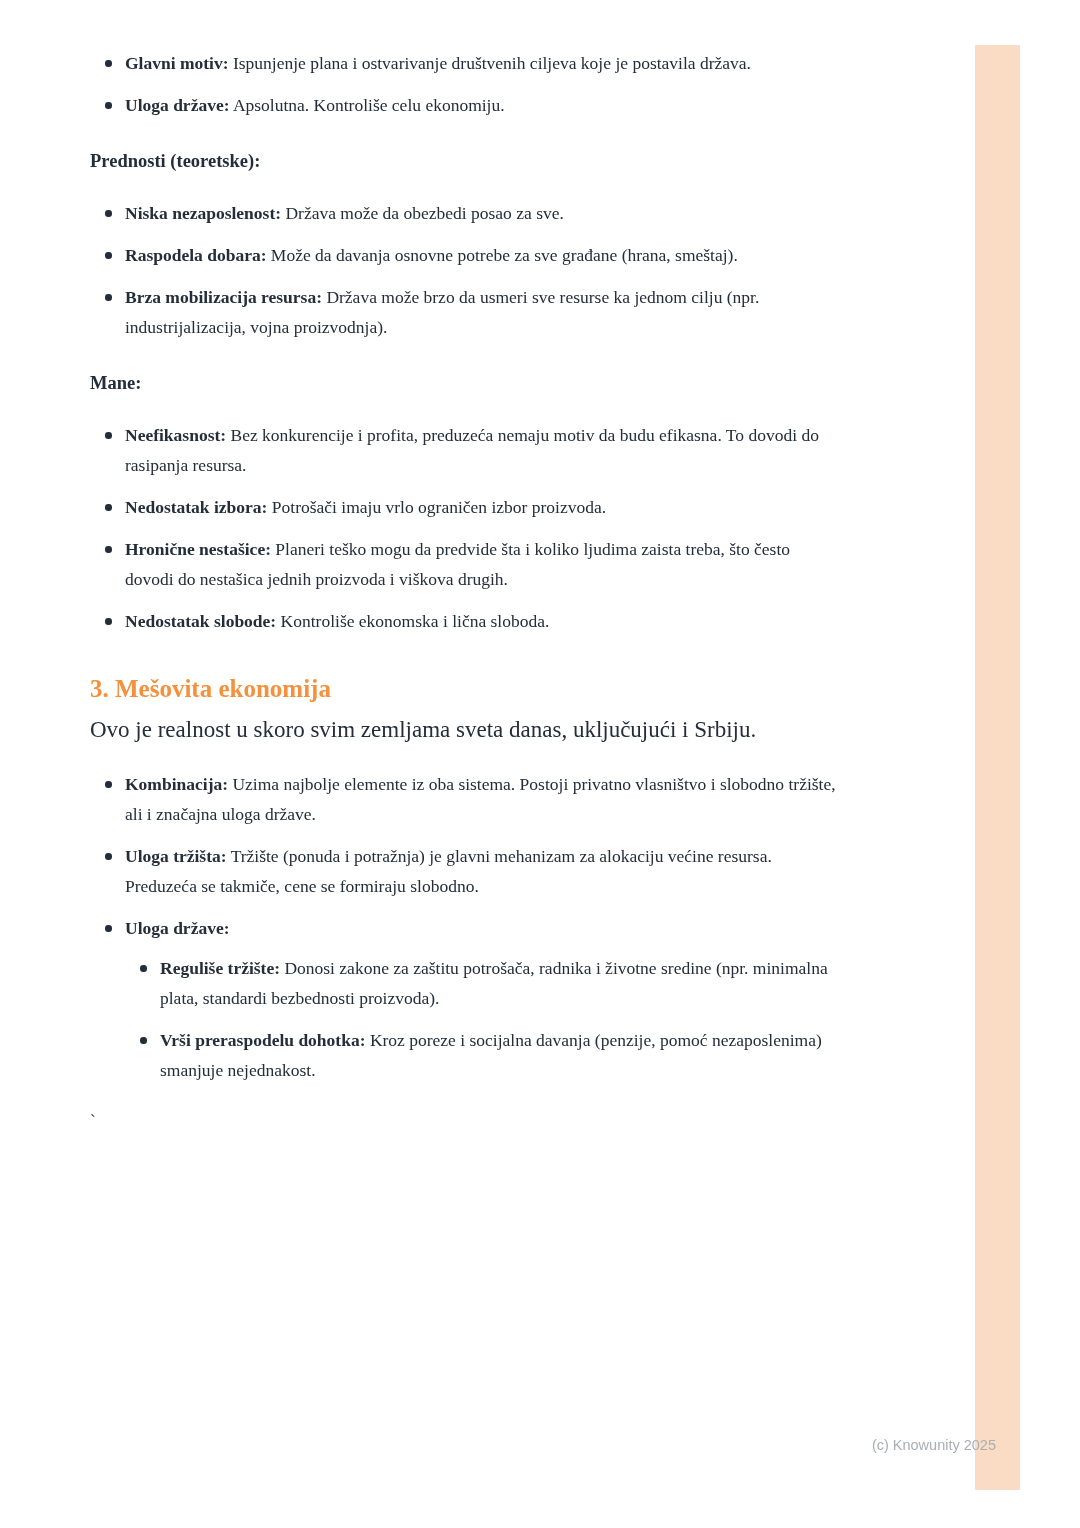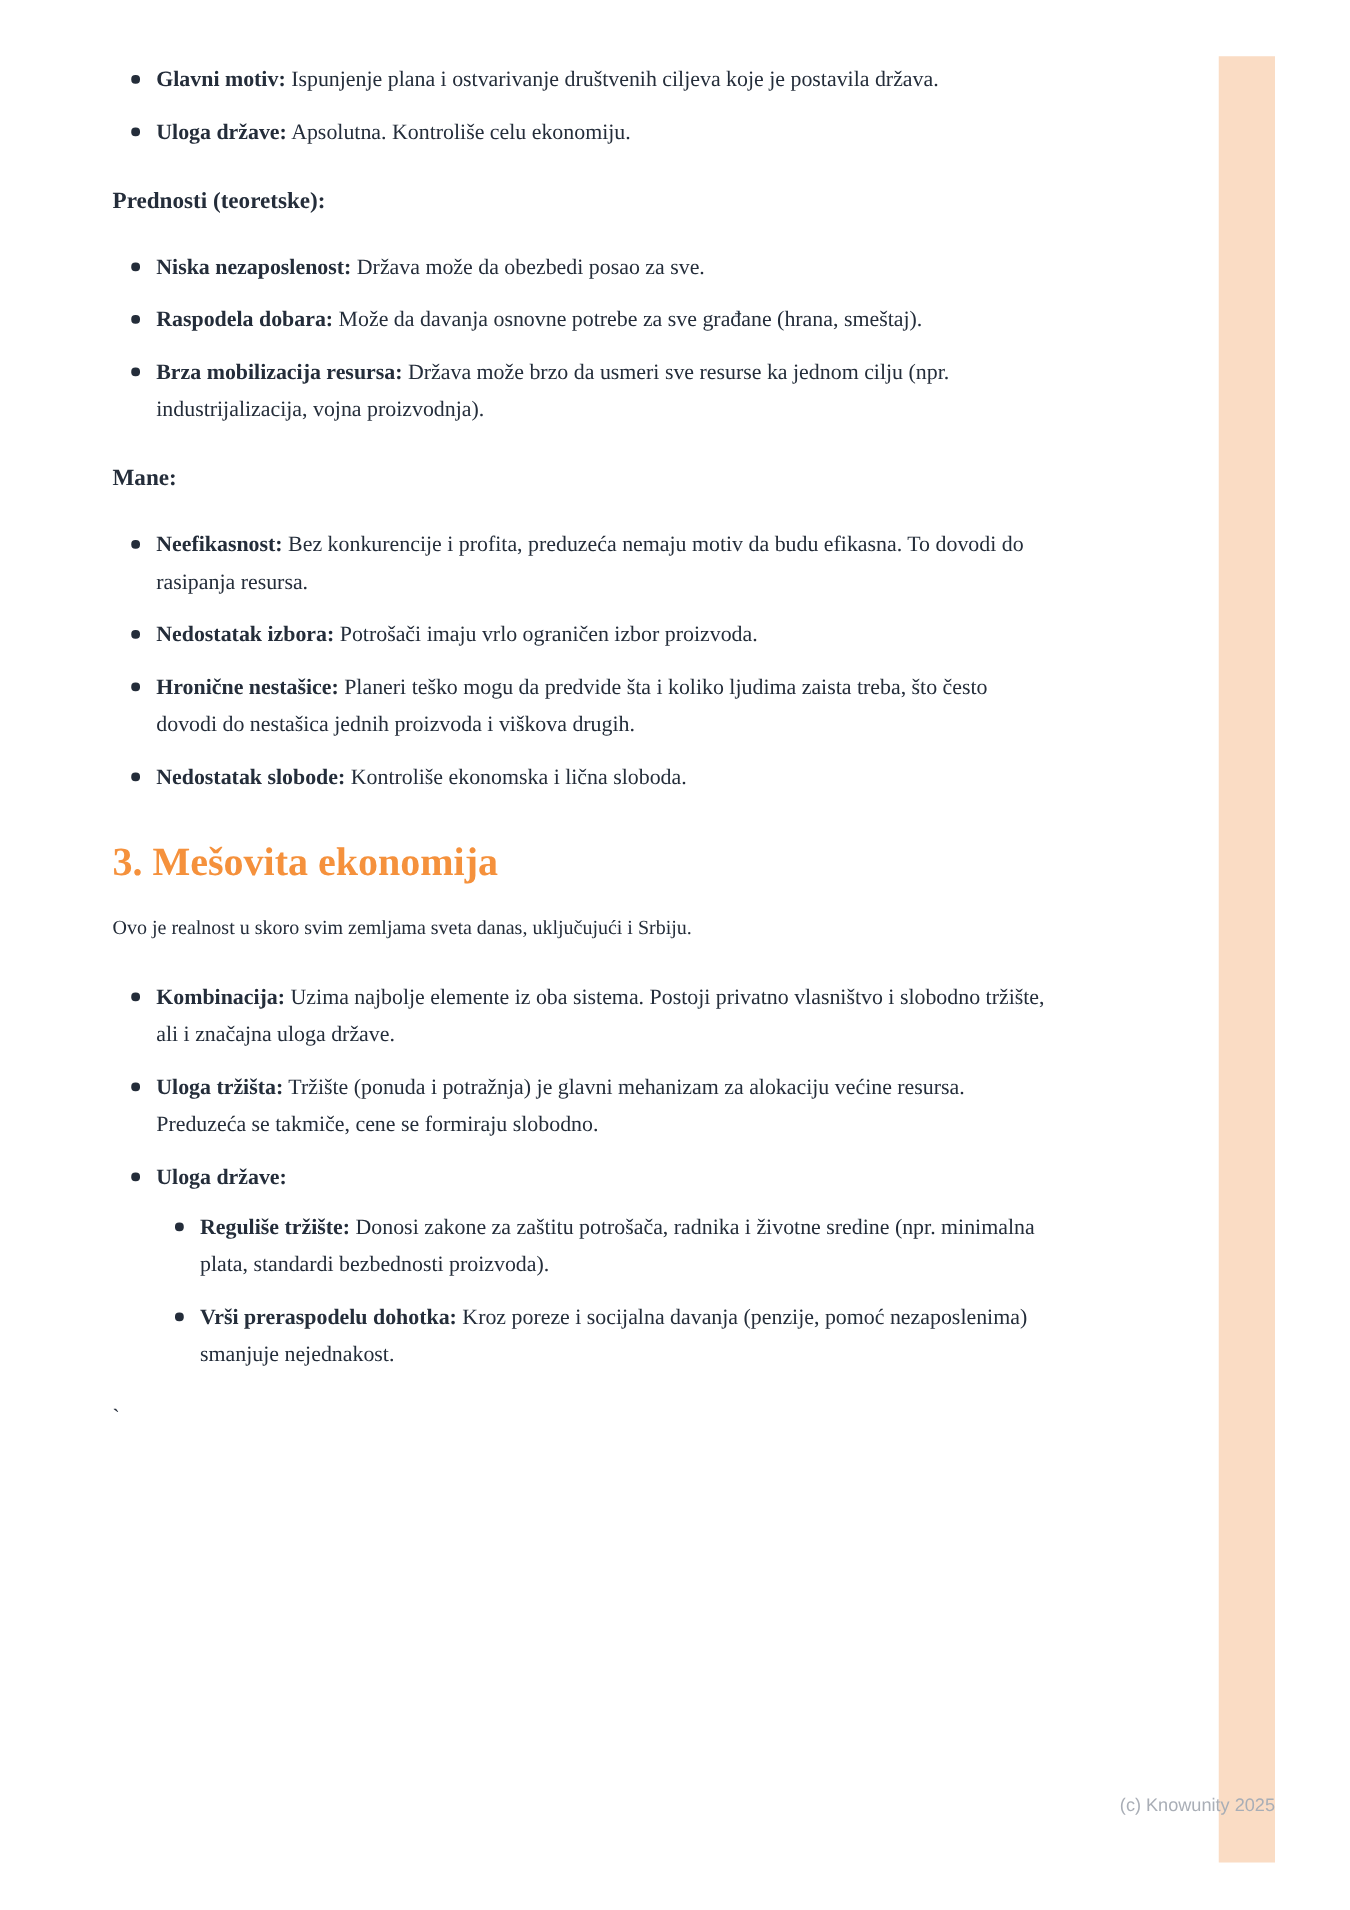--- a/index.html
+++ b/index.html
@@ -56,47 +56,47 @@
   }
 
   .sub-heading {
     font-size: 18.5px;
     font-weight: 700;
     line-height: 26px;
     margin: 28px 0 24px 0;
   }
 
   .section-heading {
-    font-size: 32px;
+    font-size: 25px;
     font-weight: 700;
     color: #f5913c;
     line-height: 30px;
-    margin: 38px 0 24px 0;
+    margin: 38px 0 11px 0;
   }
 
   .paragraph {
-    font-size: 16px;
+    font-size: 23px;
     line-height: 30px;
     margin: 0 0 24px 0;
   }
 
   ul.bullets ul.bullets {
     margin-top: 10px;
   }
 
   .stray {
     font-size: 17.5px;
     line-height: 30px;
     margin-top: 20px;
   }
 
   .footer {
     position: absolute;
     top: 1437px;
-    right: 60px;
+    right: 84px;
     font-size: 14.5px;
     color: #a9aeb6;
     z-index: 2;
   }
 
   strong { font-weight: 700; }
 </style>
 </head>
 <body>
 

